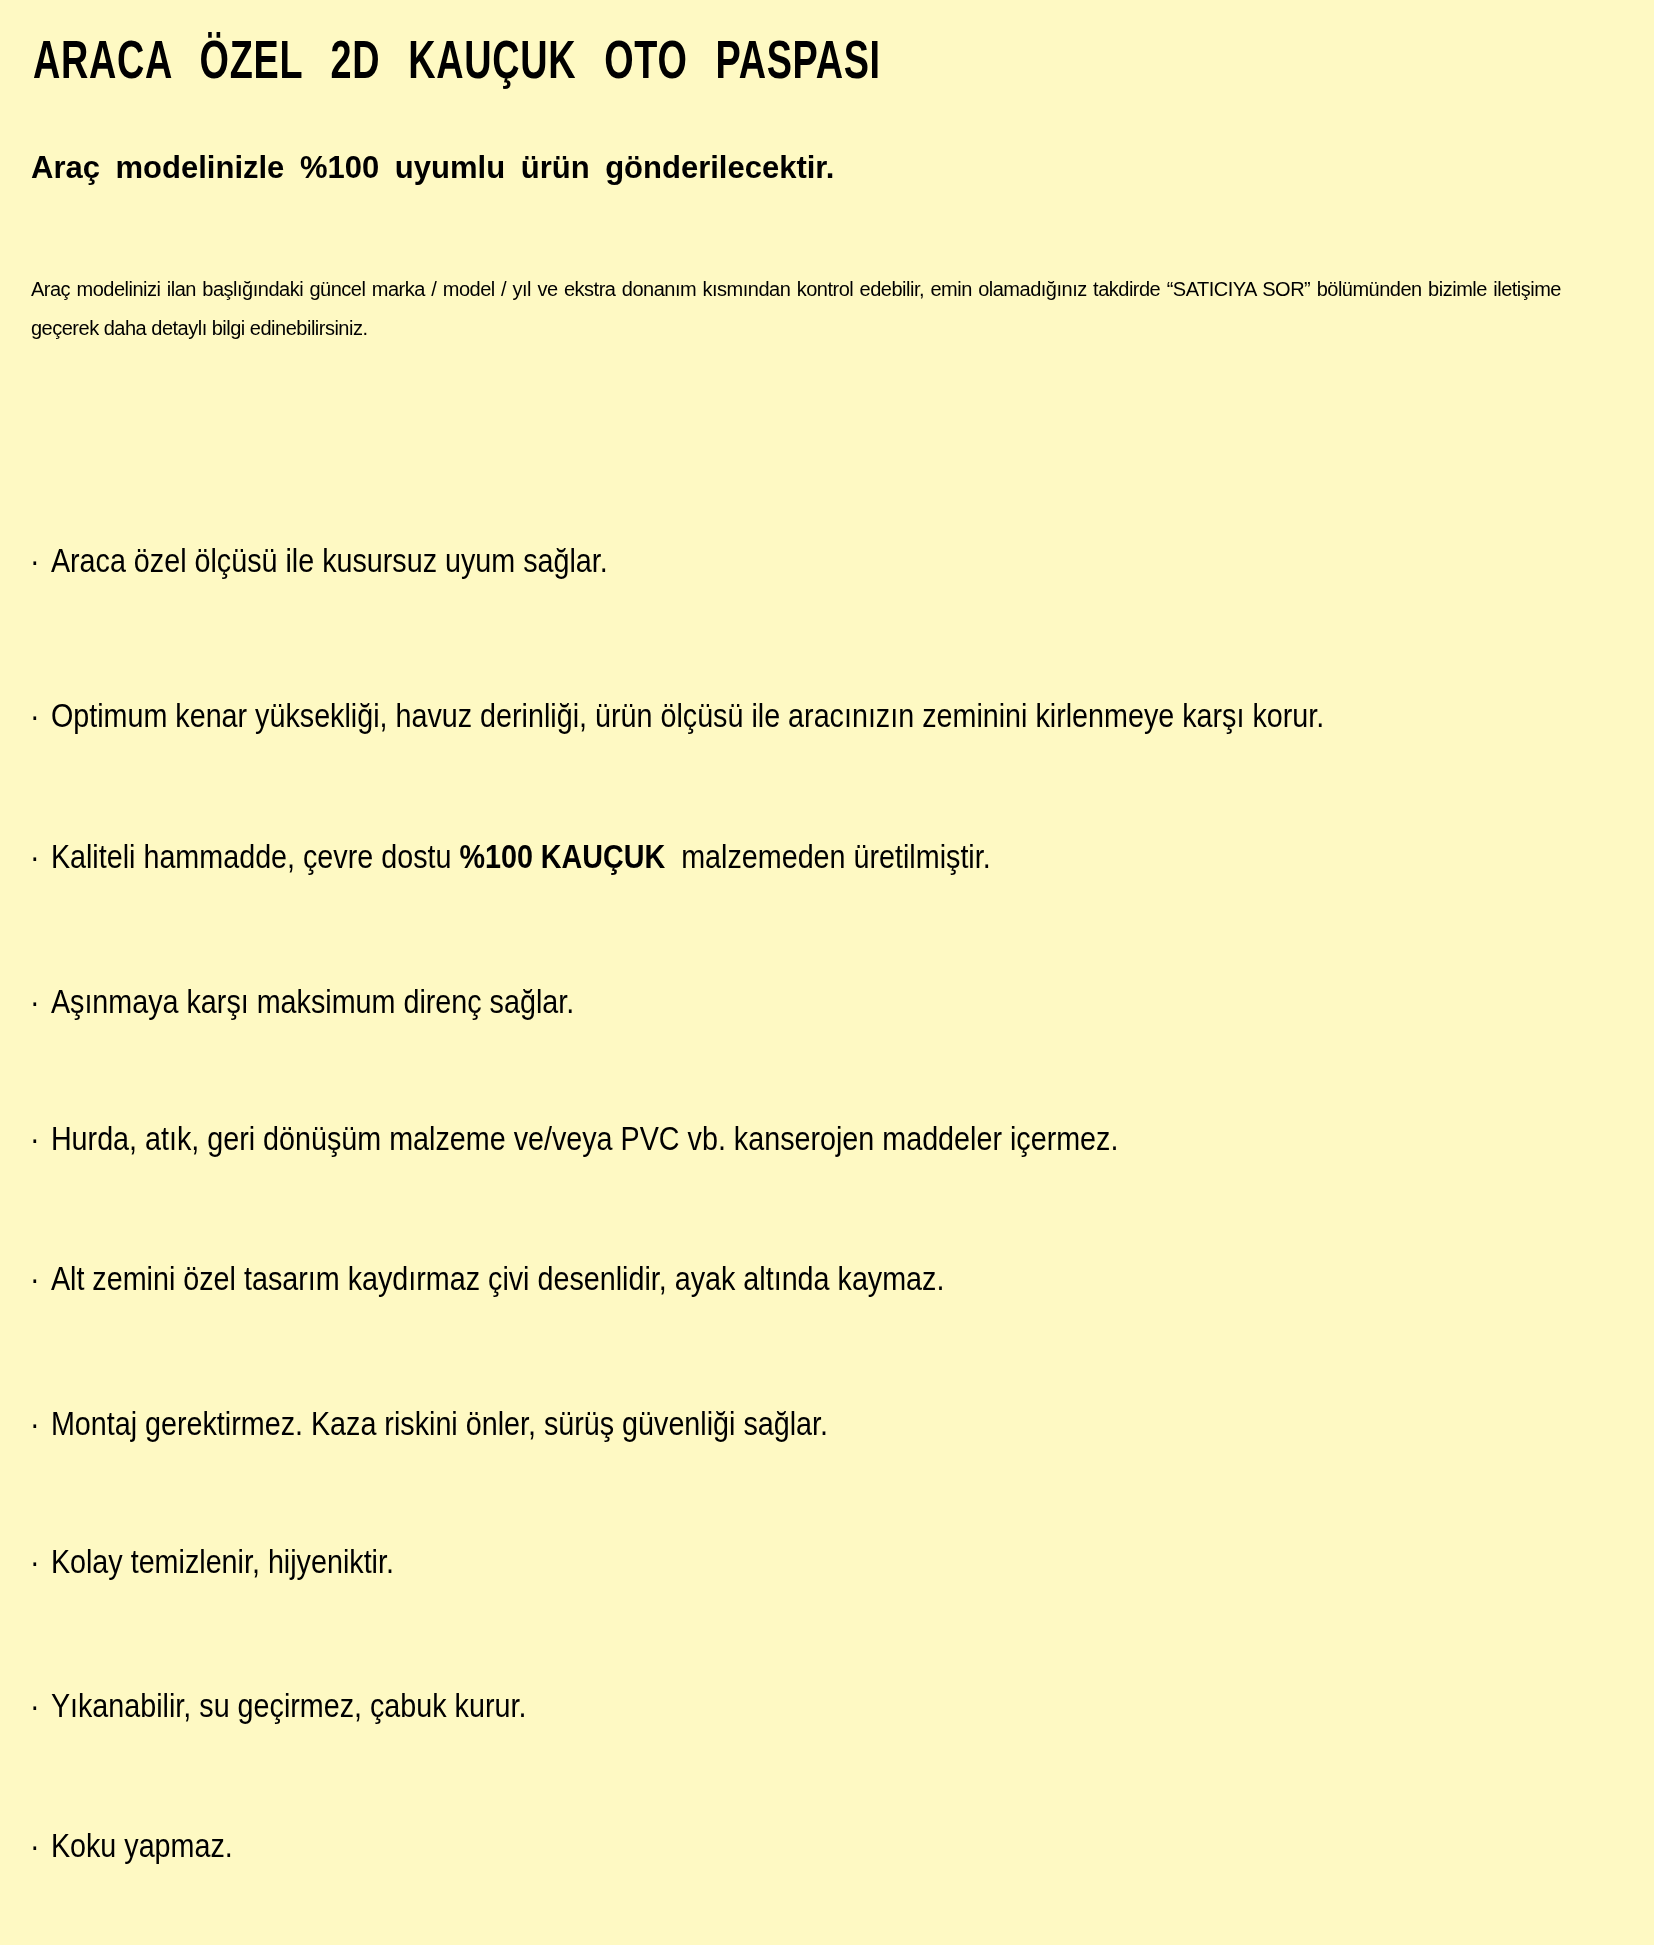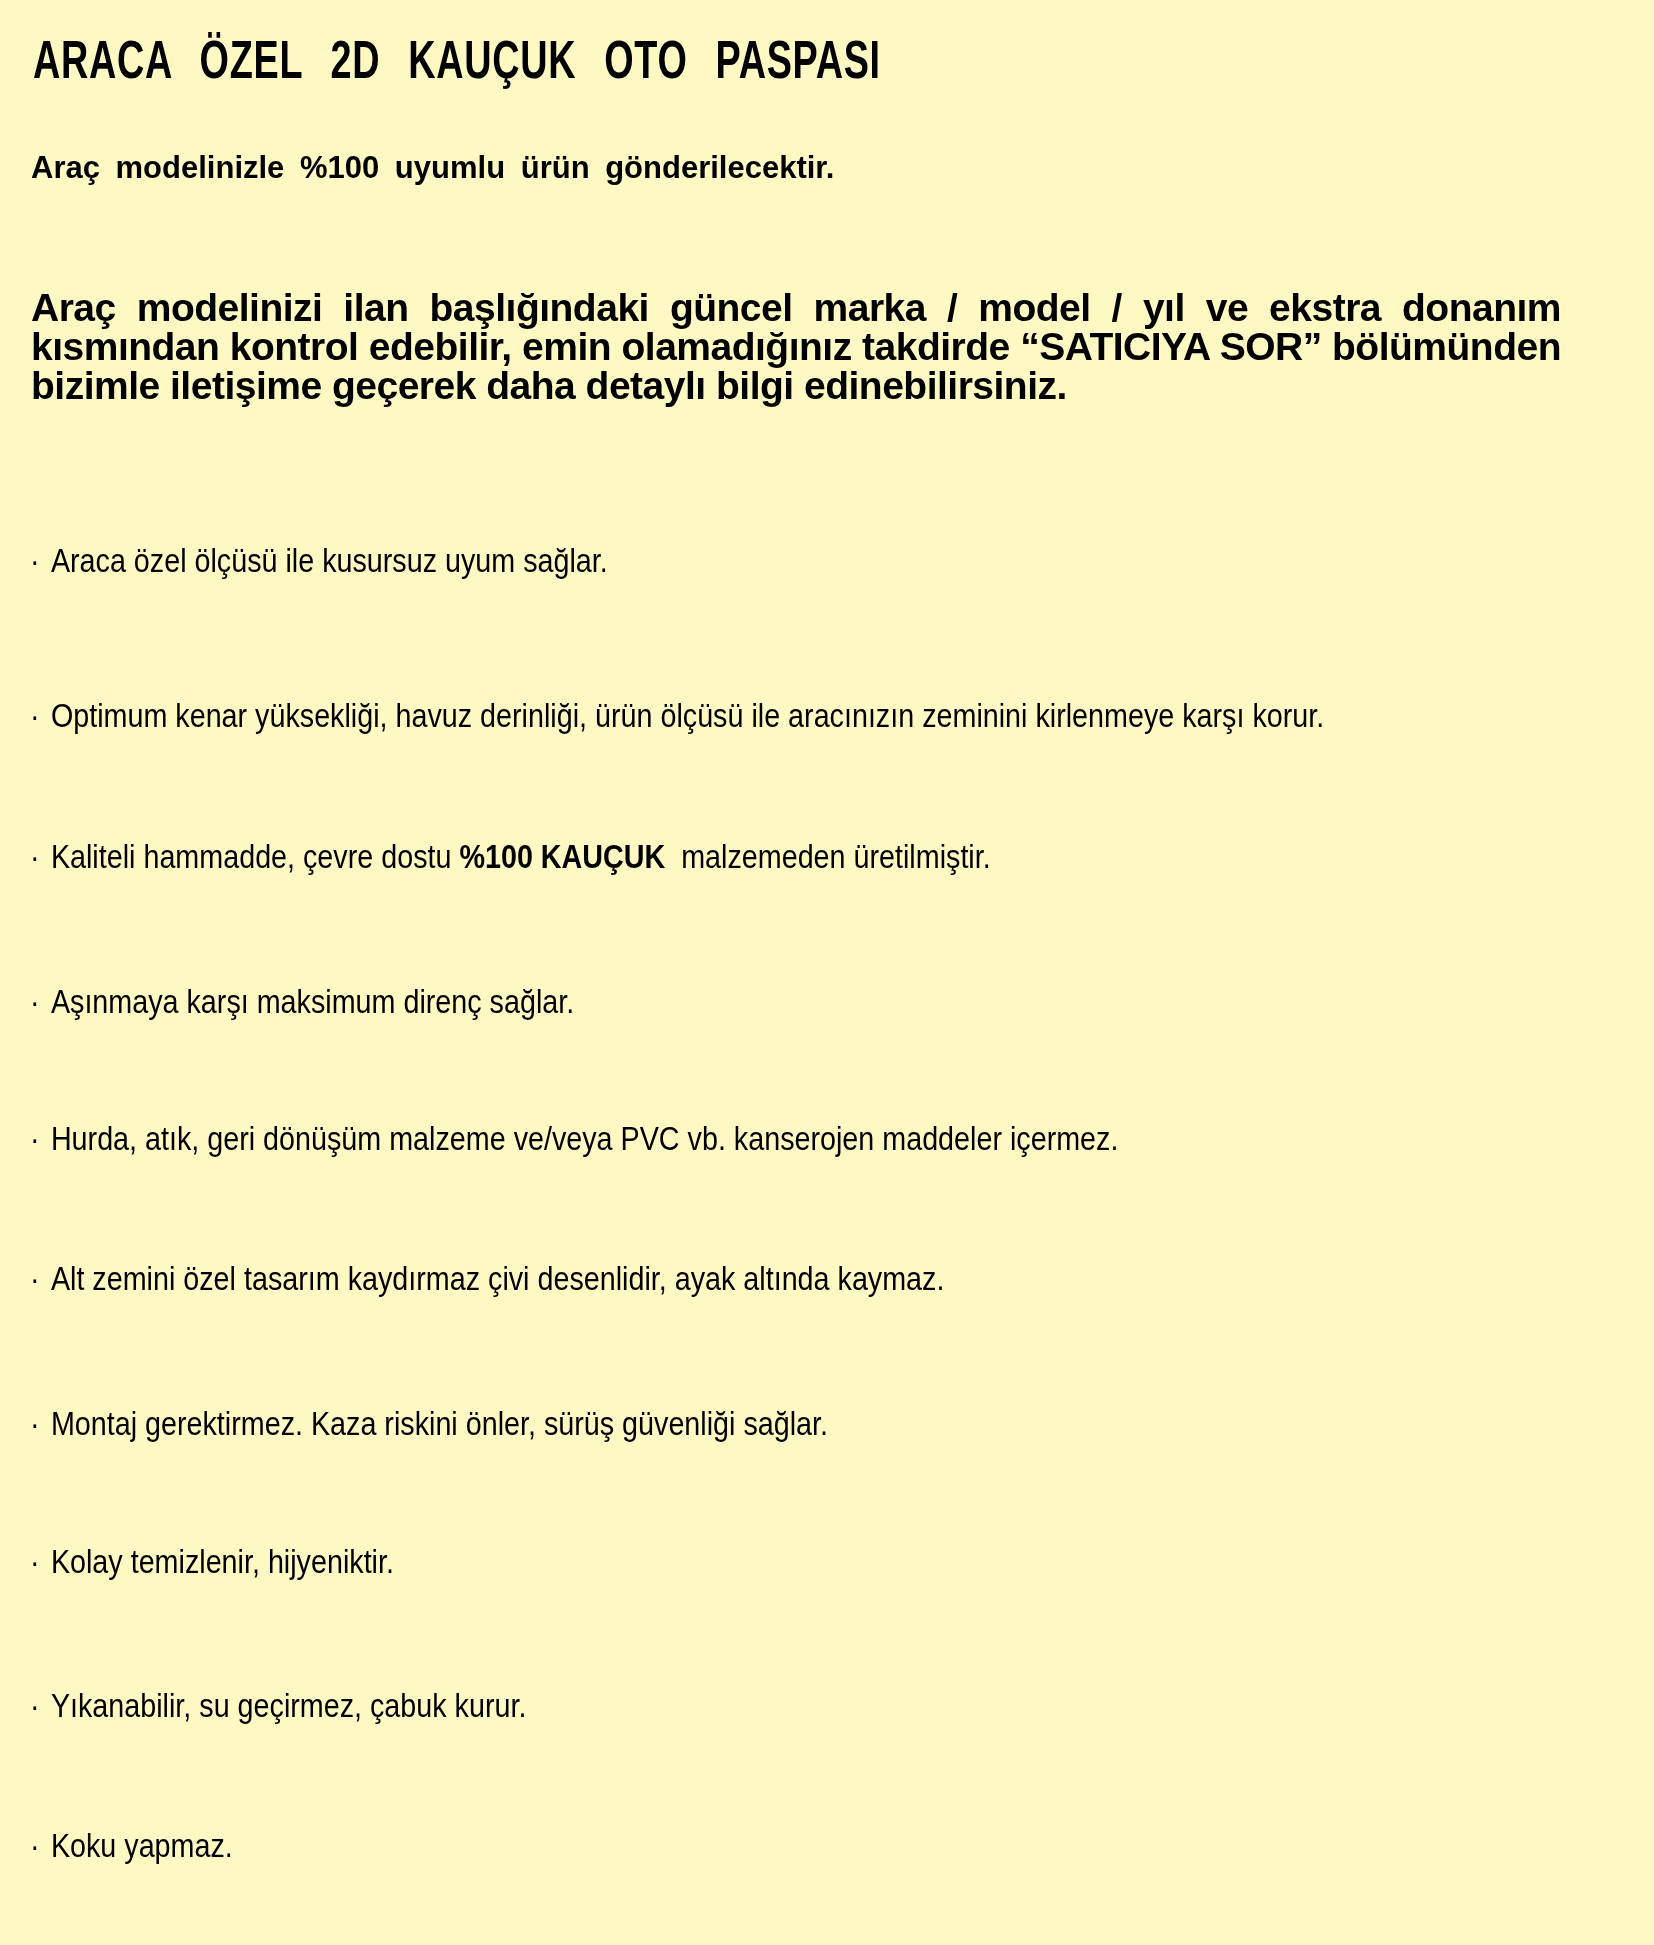--- a/index.html
+++ b/index.html
@@ -37,25 +37,25 @@
     top: 150px;
     left: 31px;
     font-size: 31px;
     font-weight: bold;
     word-spacing: 7px;
     white-space: nowrap;
     text-align: center;
   }
   .para {
     position: absolute;
-    top: 288px;
+    top: 270px;
     left: 31px;
     width: 1530px;
-    font-size: 39px;
-    font-weight: bold;
+    font-size: 20px;
+    font-weight: normal;
     line-height: 39px;
     letter-spacing: -0.5px;
     text-align: justify;
   }
   .bullet-row {
     position: absolute;
     left: 30px;
     font-size: 33px;
     line-height: 40px;
     white-space: nowrap;

